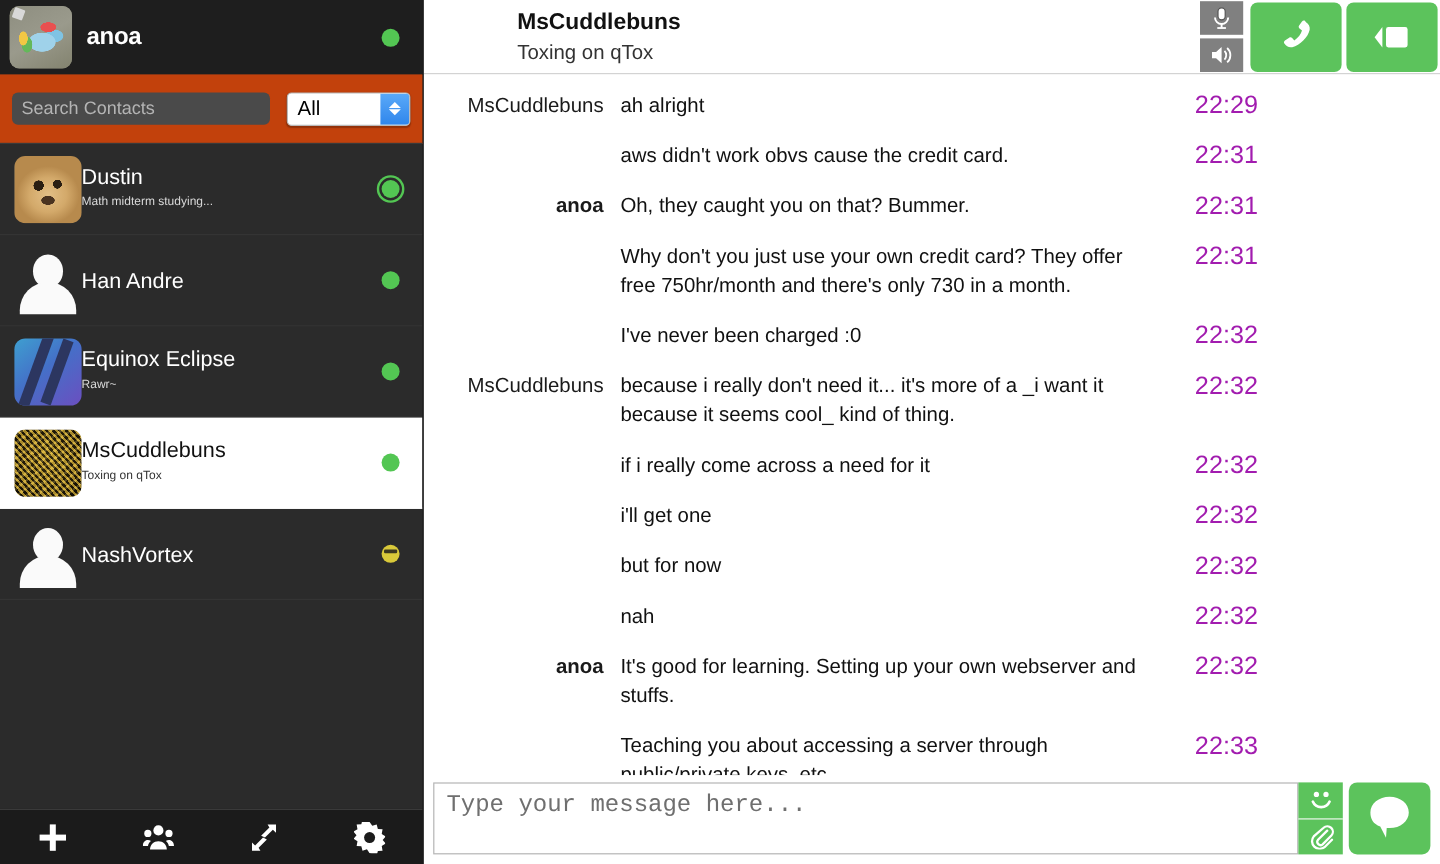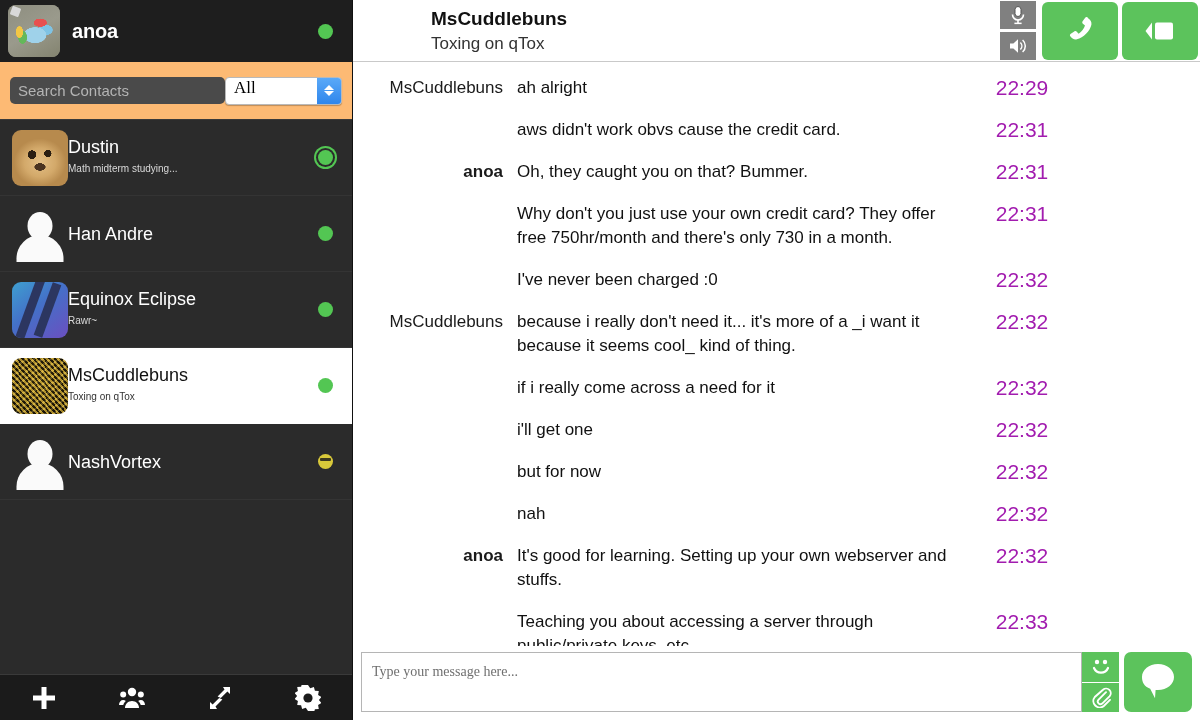--- a/index.html
+++ b/index.html
@@ -58,44 +58,43 @@
     margin-top: 2px; white-space: nowrap; overflow: hidden;
   }
   .profile-dot-wrap {
     width: 34px; height: 52px; display: flex;
     align-items: center; justify-content: center; flex: none;
   }
 
   
   .search-row {
     height: 58px; flex: none;
-    background: #fdba74;
+    background: #c2410c;
     display: flex; align-items: center;
     padding: 0 10px;
-    gap: 0;
+    gap: 14px;
     border-bottom: 1px solid #3a3a3a;
   }
   .search-input {
     flex: 1; height: 27px;
     background: #4a4a4a;
     border: none; border-radius: 5px;
     color: #d0d0d0; font-size: 15px;
     font-family: "Liberation Sans", sans-serif;
     padding: 0 8px; outline: none;
   }
   .search-input::placeholder { color: #b4b4b4; }
   .filter-select {
     width: 132px; height: 28px;
     background: #ffffff;
     border: 1px solid #b9b9b9;
     border-radius: 4px;
-    display: flex; align-items: flex-start;
+    display: flex; align-items: center;
     position: relative; overflow: hidden;
     box-shadow: 0 1px 1px rgba(0,0,0,0.25);
-    font-family: Liberation Serif, serif;
   }
   .filter-value {
     color: #000; font-size: 17px; padding-left: 8px; flex: 1;
   }
   .filter-stepper {
     width: 24px; height: 100%;
     background: linear-gradient(#5aa9f8, #2f86ec);
     display: flex; flex-direction: column;
     align-items: center; justify-content: center;
     gap: 1px; flex: none;
@@ -249,22 +248,22 @@
   
   .composer {
     flex: none; height: 74px;
     background: #ffffff;
     display: flex; align-items: stretch;
     padding: 6px 8px 8px 8px;
     gap: 0;
   }
   .msg-input {
     flex: 1; border: 1px solid #b5b5b5; background: #fff;
-    padding: 8px 10px; font-size: 14px;
-    font-family: Liberation Serif, serif;
+    padding: 8px 10px; font-size: 20px;
+    font-family: Liberation Mono, monospace;
     color: #111; outline: none; resize: none;
     line-height: 22px;
   }
   .msg-input::placeholder { color: #6f6f6f; }
   .side-actions { width: 37px; flex: none; display: flex; flex-direction: column; }
   .sa-btn {
     flex: 1; background: #5cc35c;
     display: flex; align-items: center; justify-content: center;
     cursor: pointer; border-bottom: 1px solid #fff;
   }

